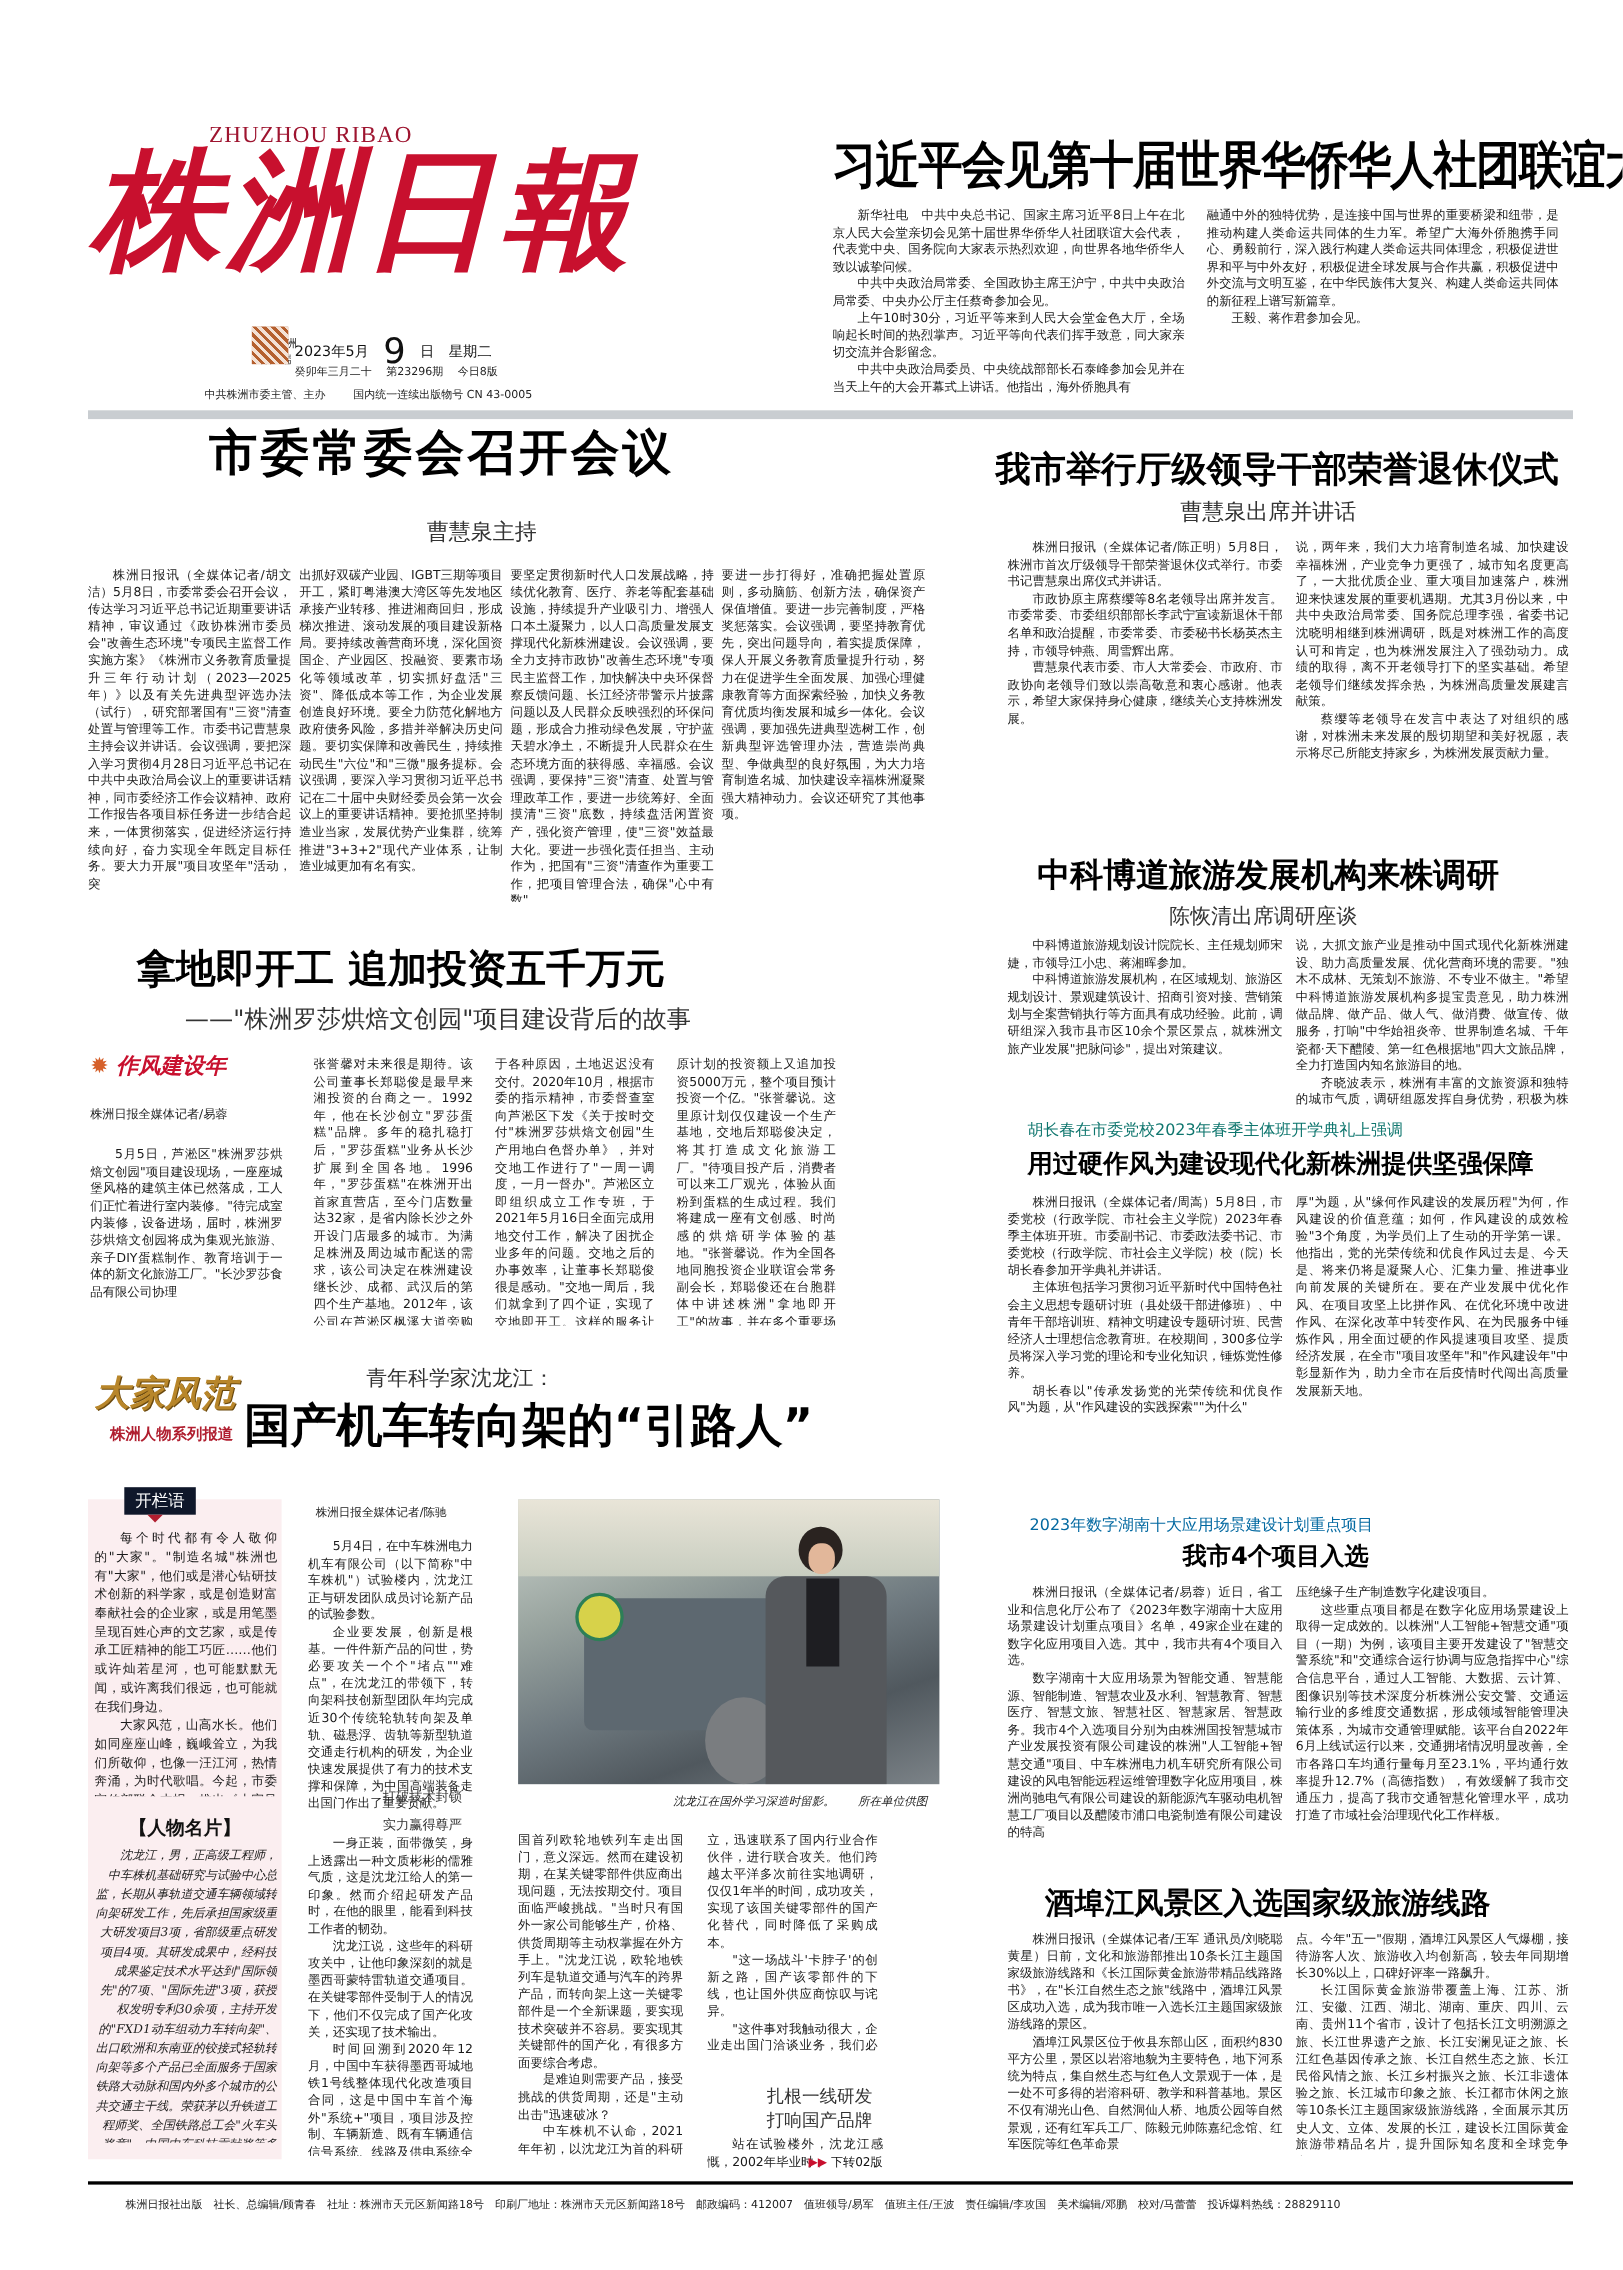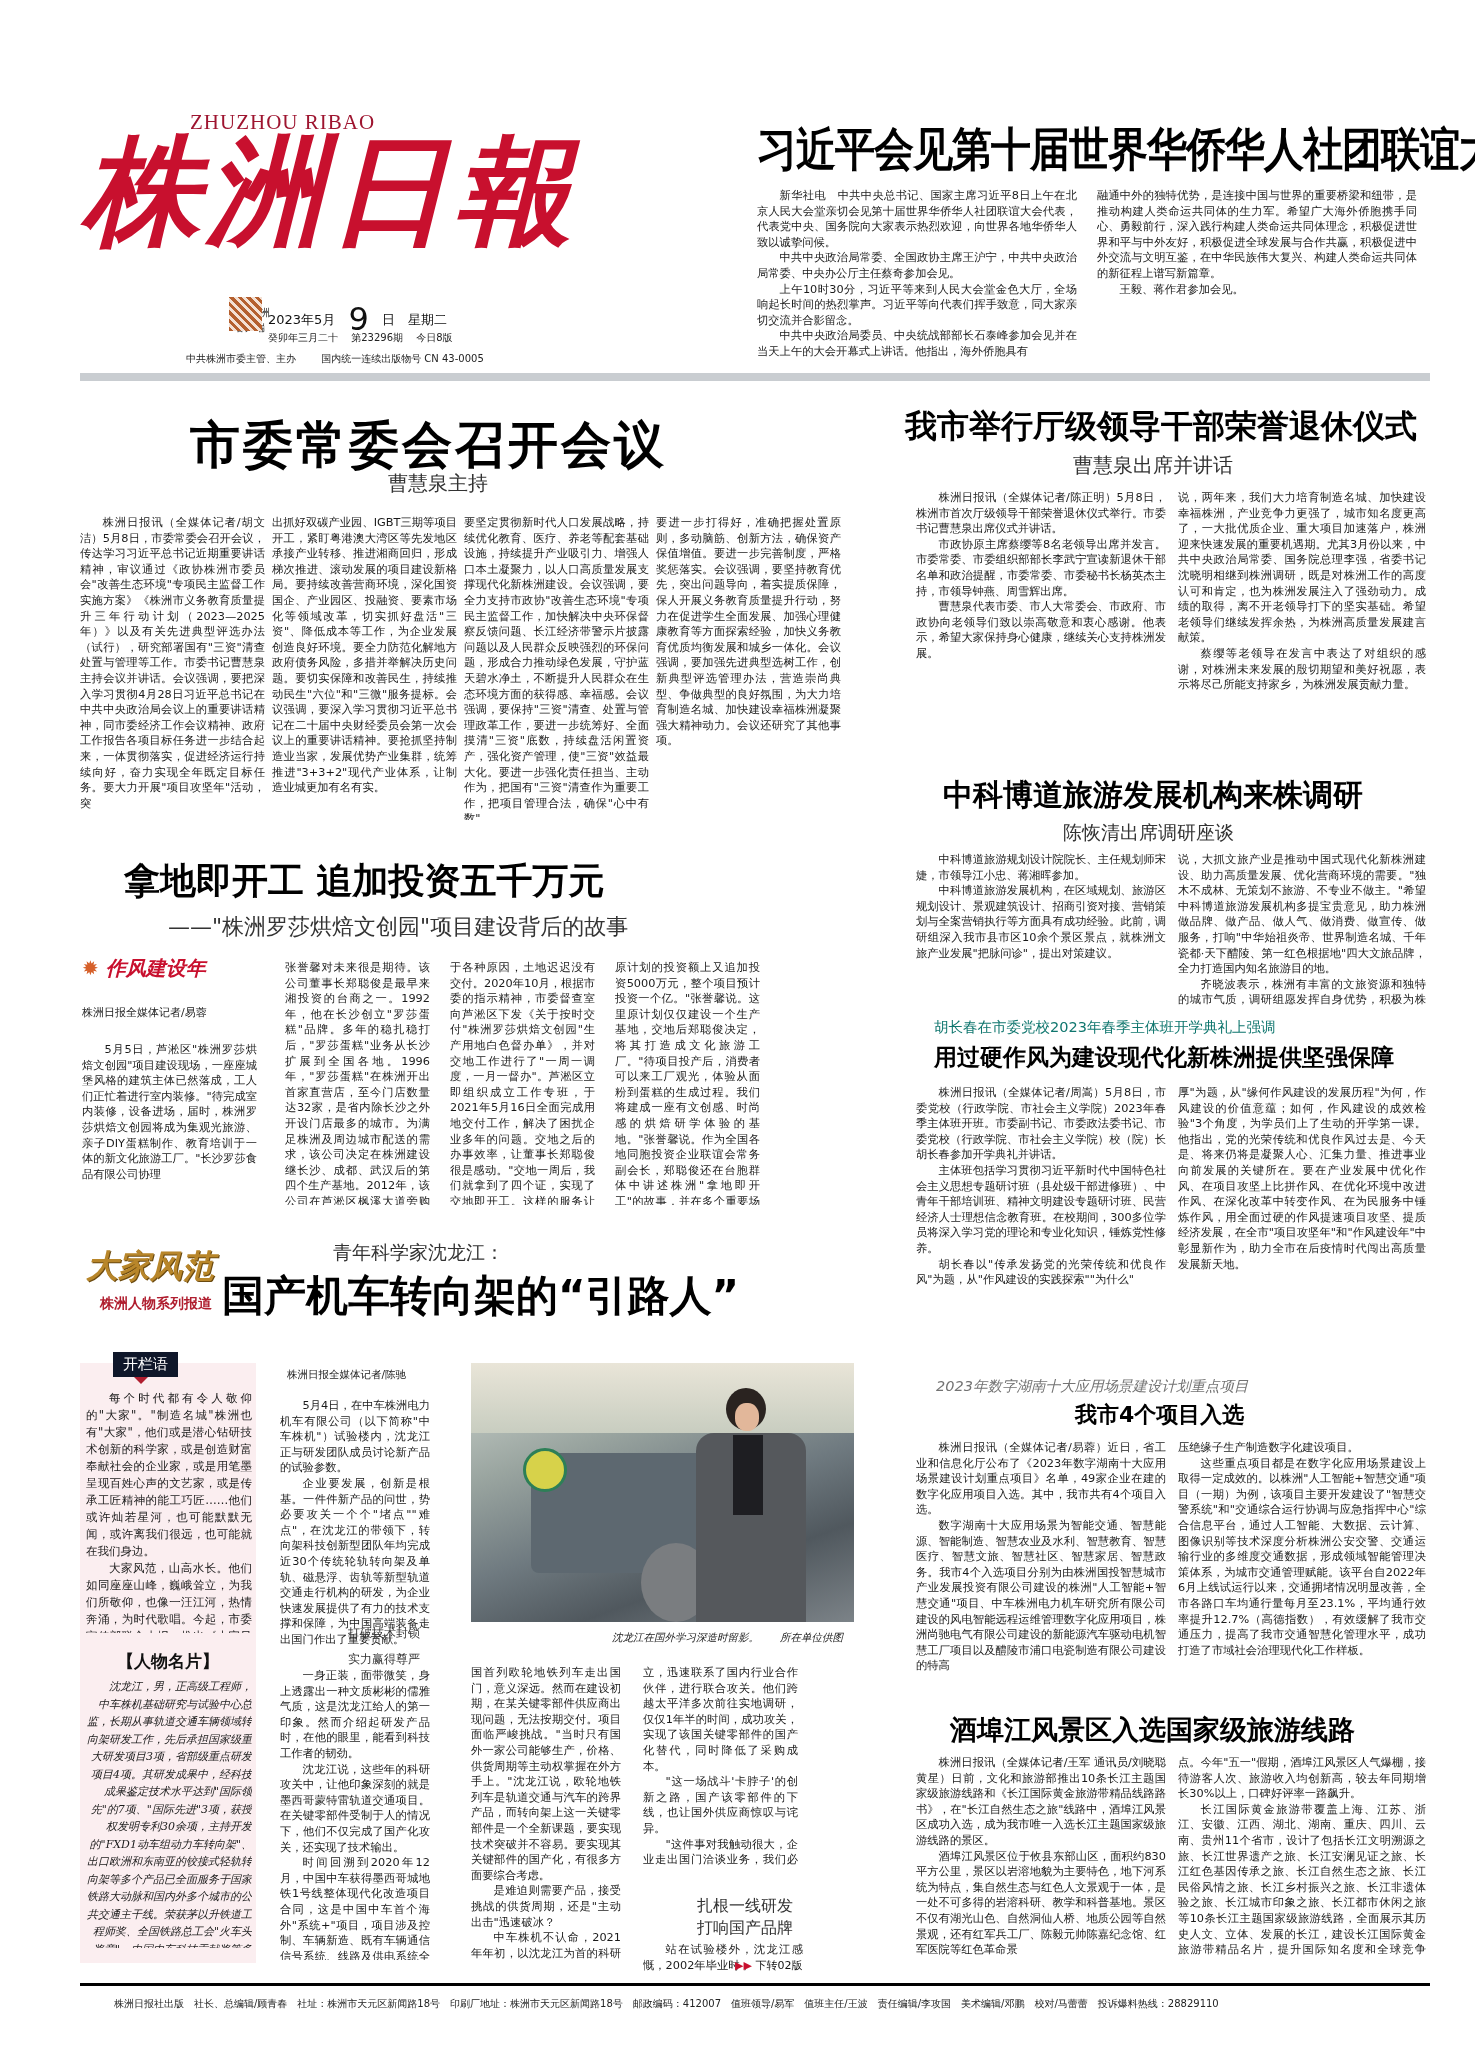--- a/index.html
+++ b/index.html
@@ -64,21 +64,21 @@
   <p>上午10时30分，习近平等来到人民大会堂金色大厅，全场响起长时间的热烈掌声。习近平等向代表们挥手致意，同大家亲切交流并合影留念。</p>
   <p>中共中央政治局委员、中央统战部部长石泰峰参加会见并在当天上午的大会开幕式上讲话。他指出，海外侨胞具有</p>
 </div>
 <div class="col txt" style="left:1097px;top:188px;width:320px;height:180px;">
   <p style="text-indent:0;">融通中外的独特优势，是连接中国与世界的重要桥梁和纽带，是推动构建人类命运共同体的生力军。希望广大海外侨胞携手同心、勇毅前行，深入践行构建人类命运共同体理念，积极促进世界和平与中外友好，积极促进全球发展与合作共赢，积极促进中外交流与文明互鉴，在中华民族伟大复兴、构建人类命运共同体的新征程上谱写新篇章。</p>
   <p>王毅、蒋作君参加会见。</p>
 </div>
 
 <div class="abs bar" style="left:80px;top:373px;width:1350px;"></div>
 
-<div class="abs headline" style="left:190px;top:412px;font-size:50px;letter-spacing:3px;">市委常委会召开会议</div>
+<div class="abs headline" style="left:190px;top:382px;font-size:44px;letter-spacing:3px;">市委常委会召开会议</div>
 <div class="abs subhead" style="left:388px;top:470px;font-size:20px;">曹慧泉主持</div>
 <div class="col txt" style="left:80px;top:515px;width:185px;height:305px;">
     <p>株洲日报讯（全媒体记者/胡文洁）5月8日，市委常委会召开会议，传达学习习近平总书记近期重要讲话精神，审议通过《政协株洲市委员会"改善生态环境"专项民主监督工作实施方案》《株洲市义务教育质量提升三年行动计划（2023—2025年）》以及有关先进典型评选办法（试行），研究部署国有"三资"清查处置与管理等工作。市委书记曹慧泉主持会议并讲话。会议强调，要把深入学习贯彻4月28日习近平总书记在中共中央政治局会议上的重要讲话精神，同市委经济工作会议精神、政府工作报告各项目标任务进一步结合起来，一体贯彻落实，促进经济运行持续向好，奋力实现全年既定目标任务。要大力开展"项目攻坚年"活动，突</p>
   </div>
 <div class="col txt" style="left:272px;top:515px;width:185px;height:305px;">
     <p style="text-indent:0">出抓好双碳产业园、IGBT三期等项目开工，紧盯粤港澳大湾区等先发地区承接产业转移、推进湘商回归，形成梯次推进、滚动发展的项目建设新格局。要持续改善营商环境，深化国资国企、产业园区、投融资、要素市场化等领域改革，切实抓好盘活"三资"、降低成本等工作，为企业发展创造良好环境。要全力防范化解地方政府债务风险，多措并举解决历史问题。要切实保障和改善民生，持续推动民生"六位"和"三微"服务提标。会议强调，要深入学习贯彻习近平总书记在二十届中央财经委员会第一次会议上的重要讲话精神。要抢抓坚持制造业当家，发展优势产业集群，统筹推进"3+3+2"现代产业体系，让制造业城更加有名有实。</p>
   </div>
 <div class="col txt" style="left:464px;top:515px;width:185px;height:305px;">
     <p style="text-indent:0">要坚定贯彻新时代人口发展战略，持续优化教育、医疗、养老等配套基础设施，持续提升产业吸引力、增强人口本土凝聚力，以人口高质量发展支撑现代化新株洲建设。会议强调，要全力支持市政协"改善生态环境"专项民主监督工作，加快解决中央环保督察反馈问题、长江经济带警示片披露问题以及人民群众反映强烈的环保问题，形成合力推动绿色发展，守护蓝天碧水净土，不断提升人民群众在生态环境方面的获得感、幸福感。会议强调，要保持"三资"清查、处置与管理政革工作，要进一步统筹好、全面摸清"三资"底数，持续盘活闲置资产，强化资产管理，使"三资"效益最大化。要进一步强化责任担当、主动作为，把国有"三资"清查作为重要工作，把项目管理合法，确保"心中有数"。</p>
   </div>
@@ -200,21 +200,21 @@
   <div>打响国产品牌</div>
 </div>
 <div class="col txt" style="left:643px;top:1942px;width:160px;height:32px;">
   <p>站在试验楼外，沈龙江感慨，2002年毕业时，</p>
 </div>
 <div class="abs" style="left:735px;top:1958px;font-size:11px;white-space:nowrap;">
   <span style="color:#c8102e;">▶▶</span>
   <span>下转02版</span>
 </div>
 
-<div class="abs subhead" style="left:936px;top:1377px;font-size:14.5px;color:#737373;font-style:italic;">2023年数字湖南十大应用场景建设计划重点项目</div>
+<div class="abs subhead" style="left:936px;top:1377px;font-size:14.5px;color:#0369a1;">2023年数字湖南十大应用场景建设计划重点项目</div>
 <div class="abs headline" style="left:1075px;top:1400px;font-size:22px;">我市4个项目入选</div>
 <div class="col txt" style="left:916px;top:1440px;width:250px;height:250px;">
   <p>株洲日报讯（全媒体记者/易蓉）近日，省工业和信息化厅公布了《2023年数字湖南十大应用场景建设计划重点项目》名单，49家企业在建的数字化应用项目入选。其中，我市共有4个项目入选。</p>
   <p>数字湖南十大应用场景为智能交通、智慧能源、智能制造、智慧农业及水利、智慧教育、智慧医疗、智慧文旅、智慧社区、智慧家居、智慧政务。我市4个入选项目分别为由株洲国投智慧城市产业发展投资有限公司建设的株洲"人工智能+智慧交通"项目、中车株洲电力机车研究所有限公司建设的风电智能远程运维管理数字化应用项目，株洲尚驰电气有限公司建设的新能源汽车驱动电机智慧工厂项目以及醴陵市浦口电瓷制造有限公司建设的特高</p>
 </div>
 <div class="col txt" style="left:1178px;top:1440px;width:248px;height:250px;">
   <p style="text-indent:0">压绝缘子生产制造数字化建设项目。</p>
   <p>这些重点项目都是在数字化应用场景建设上取得一定成效的。以株洲"人工智能+智慧交通"项目（一期）为例，该项目主要开发建设了"智慧交警系统"和"交通综合运行协调与应急指挥中心"综合信息平台，通过人工智能、大数据、云计算、图像识别等技术深度分析株洲公安交警、交通运输行业的多维度交通数据，形成领域智能管理决策体系，为城市交通管理赋能。该平台自2022年6月上线试运行以来，交通拥堵情况明显改善，全市各路口车均通行量每月至23.1%，平均通行效率提升12.7%（高德指数），有效缓解了我市交通压力，提高了我市交通智慧化管理水平，成功打造了市域社会治理现代化工作样板。</p>
 </div>
 

